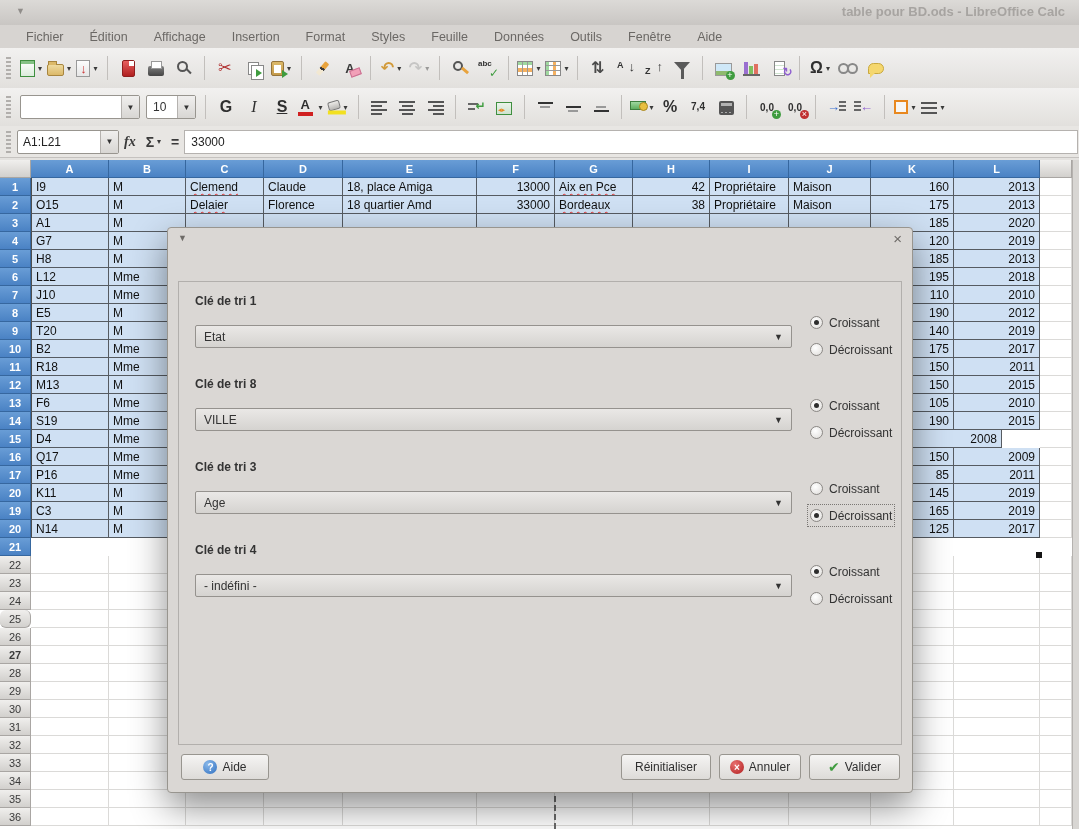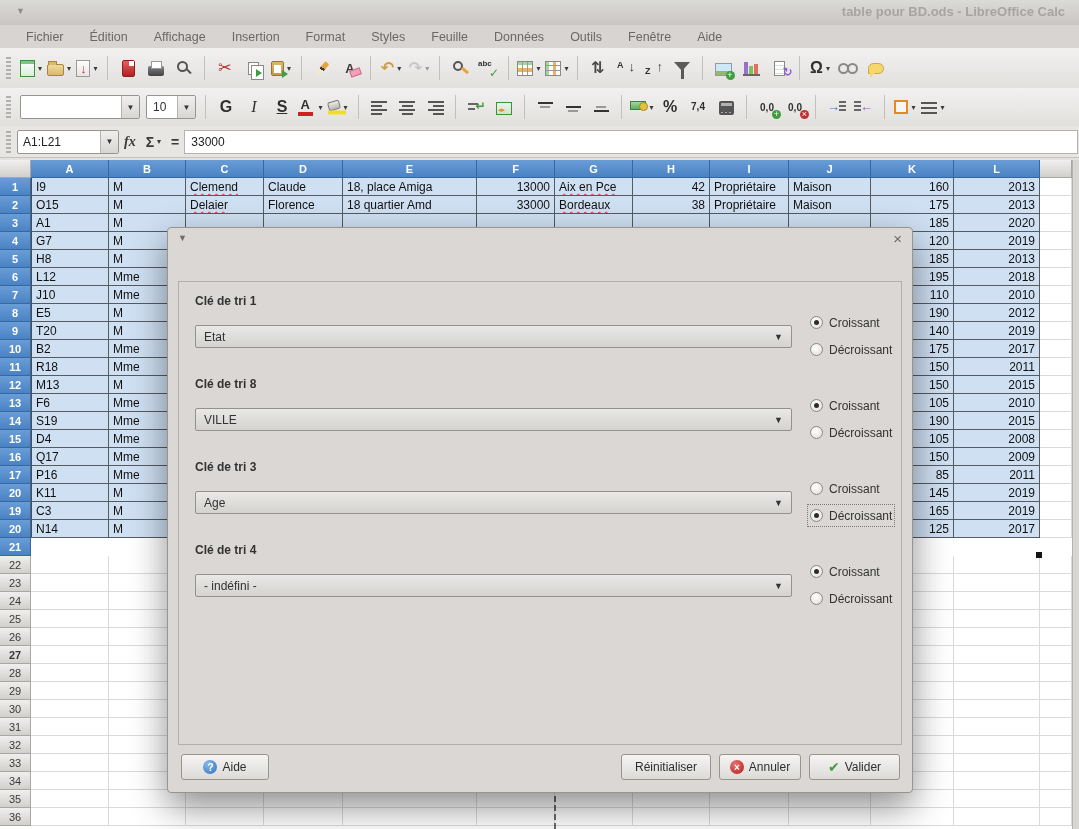--- a/index.html
+++ b/index.html
@@ -456,21 +456,21 @@
     <div class="hdr blue" style="left: 0px; top: 270px; width: 31px; height: 18px;">15</div>
     <div class="hdr blue" style="left: 0px; top: 288px; width: 31px; height: 18px;">16</div>
     <div class="hdr blue" style="left: 0px; top: 306px; width: 31px; height: 18px;">17</div>
     <div class="hdr blue" style="left: 0px; top: 324px; width: 31px; height: 18px;">20</div>
     <div class="hdr blue" style="left: 0px; top: 342px; width: 31px; height: 18px;">19</div>
     <div class="hdr blue" style="left: 0px; top: 360px; width: 31px; height: 18px;">20</div>
     <div class="hdr blue" style="left: 0px; top: 378px; width: 31px; height: 18px;">21</div>
     <div class="hdr gray" style="left: 0px; top: 396px; width: 31px; height: 18px;">22</div>
     <div class="hdr gray" style="left: 0px; top: 414px; width: 31px; height: 18px;">23</div>
     <div class="hdr gray" style="left: 0px; top: 432px; width: 31px; height: 18px;">24</div>
-    <div class="hdr gray" style="left: 0px; top: 450px; width: 31px; height: 18px;">25</div>
+    <div class="hdr gray" style="left: 0px; top: 450px; width: 31px; height: 18px; border-radius: 6px;">25</div>
     <div class="hdr gray" style="left: 0px; top: 468px; width: 31px; height: 18px;">26</div>
     <div class="hdr gray" style="left: 0px; top: 486px; width: 31px; height: 18px; font-weight: bold;">27</div>
     <div class="hdr gray" style="left: 0px; top: 504px; width: 31px; height: 18px;">28</div>
     <div class="hdr gray" style="left: 0px; top: 522px; width: 31px; height: 18px;">29</div>
     <div class="hdr gray" style="left: 0px; top: 540px; width: 31px; height: 18px;">30</div>
     <div class="hdr gray" style="left: 0px; top: 558px; width: 31px; height: 18px;">31</div>
     <div class="hdr gray" style="left: 0px; top: 576px; width: 31px; height: 18px;">32</div>
     <div class="hdr gray" style="left: 0px; top: 594px; width: 31px; height: 18px;">33</div>
     <div class="hdr gray" style="left: 0px; top: 612px; width: 31px; height: 18px;">34</div>
     <div class="hdr gray" style="left: 0px; top: 630px; width: 31px; height: 18px;">35</div>
@@ -1055,21 +1055,21 @@
     </div>
     <div class="cell cdat" style="left: 710px; top: 270px; width: 79px; height: 18px;">
       <span></span>
     </div>
     <div class="cell cdat" style="left: 789px; top: 270px; width: 82px; height: 18px;">
       <span></span>
     </div>
     <div class="cell cdat r" style="left: 871px; top: 270px; width: 83px; height: 18px;">
       <span>105</span>
     </div>
-    <div class="cell cdat r" style="left: 954px; top: 270px; width: 86px; height: 18px;">
+    <div class="cell cdat r" style="left: 916px; top: 270px; width: 86px; height: 18px;">
       <span>2008</span>
     </div>
     <div class="cell cemp" style="left: 1040px; top: 270px; width: 32px; height: 18px;"></div>
     <div class="cell cdat bleft" style="left: 31px; top: 288px; width: 78px; height: 18px;">
       <span>Q17</span>
     </div>
     <div class="cell cdat" style="left: 109px; top: 288px; width: 77px; height: 18px;">
       <span>Mme</span>
     </div>
     <div class="cell cdat" style="left: 186px; top: 288px; width: 78px; height: 18px;">

